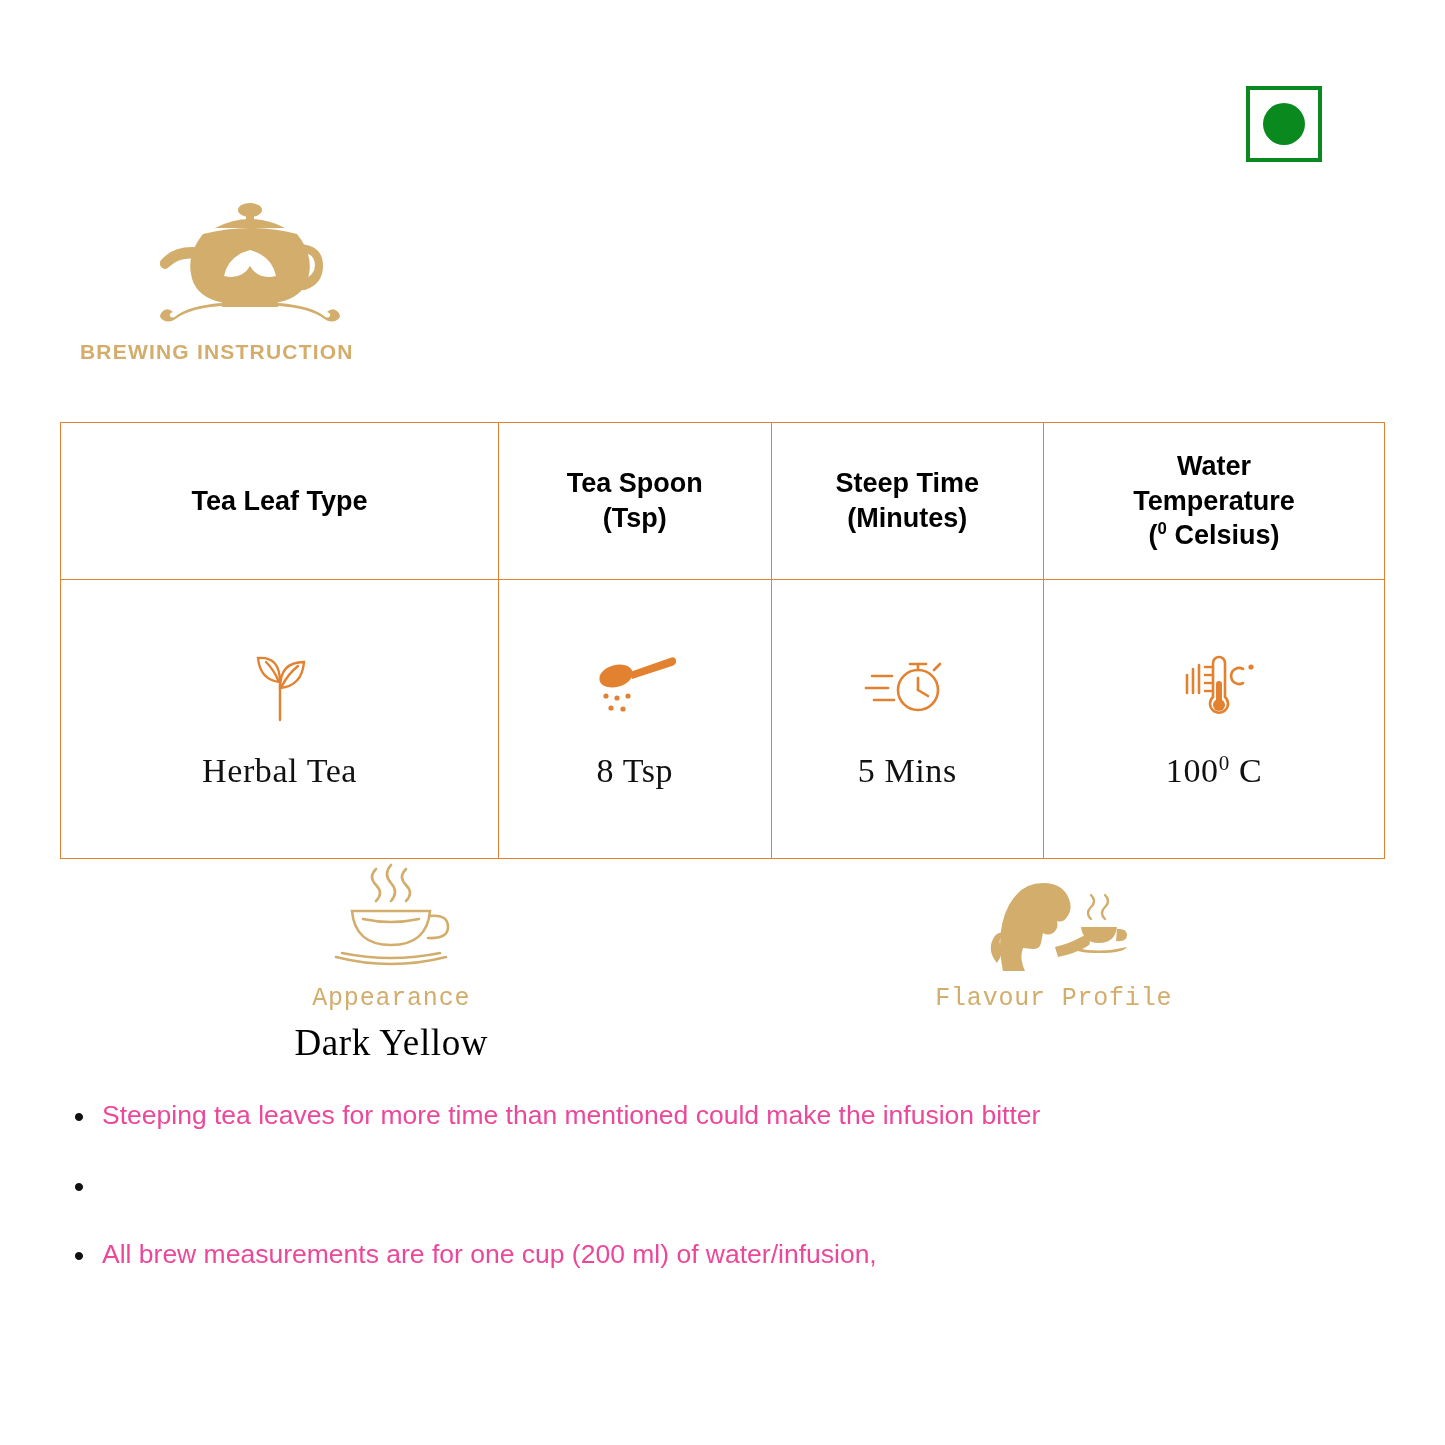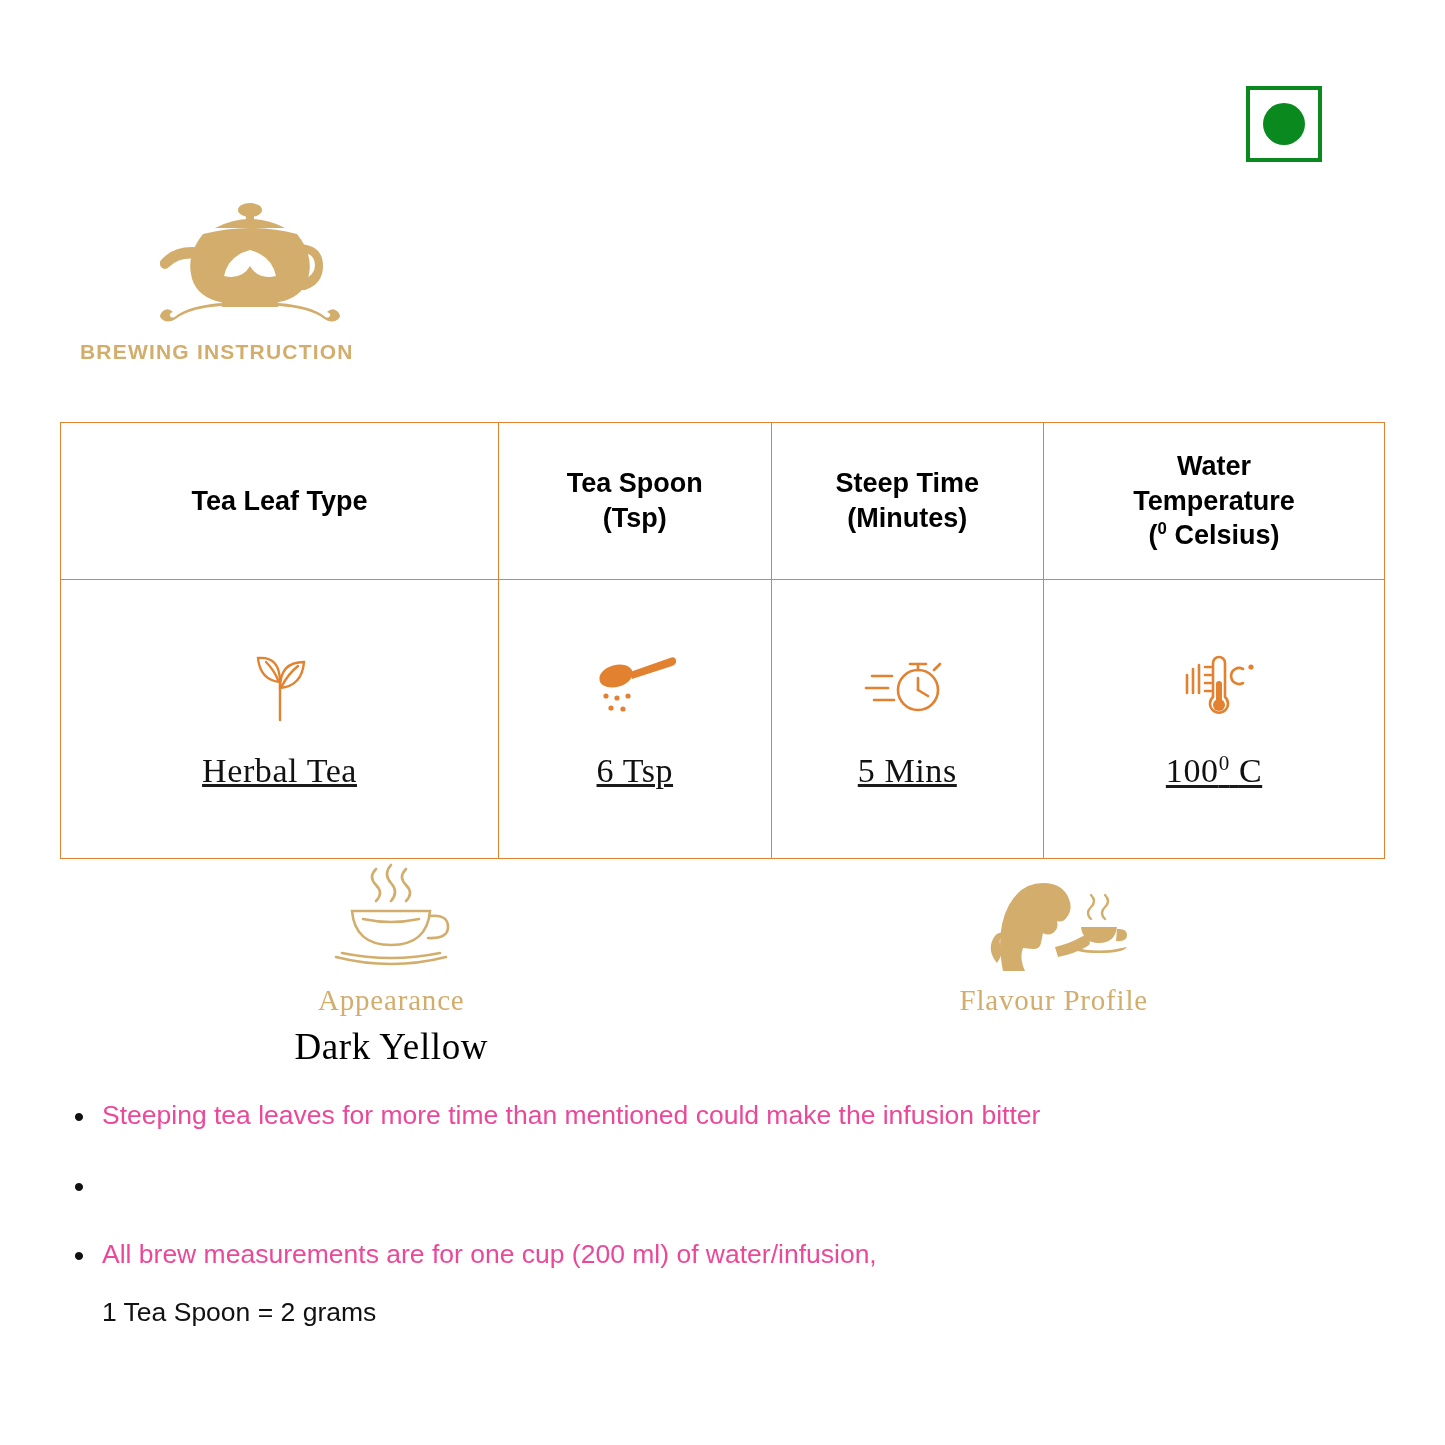--- a/index.html
+++ b/index.html
@@ -79,21 +79,20 @@
     font-size: 27px;
     font-weight: bold;
     color: #000000;
     line-height: 1.28;
     padding: 6px 10px;
     font-family: "Liberation Sans", sans-serif;
   }
   .brew-table tbody td {
     height: 258px;
     padding: 10px;
-    text-decoration: underline;
   }
   .col-a { width: 33.6%; }
   .col-b { width: 20.3%; }
   .col-c { width: 20.3%; border-radius: 32px; }
   .col-d { width: 25.8%; }
 
   .cell-inner {
     display: flex;
     flex-direction: column;
     align-items: center;
@@ -133,22 +132,22 @@
     align-items: center;
   }
   .pair-icon {
     height: 112px;
     display: flex;
     align-items: flex-end;
     justify-content: center;
   }
   .pair-caption {
     margin-top: 10px;
-    font-family: Liberation Serif, serif;
-    font-size: 29px;
+    font-family: Liberation Mono, monospace;
+    font-size: 25px;
     color: #d3ad6c;
     letter-spacing: 0.8px;
   }
   .pair-value {
     margin-top: 8px;
     font-family: "Liberation Serif", serif;
     font-size: 37px;
     color: #000000;
     letter-spacing: 0.6px;
     white-space: nowrap;
@@ -270,21 +269,21 @@
                 <ellipse cx="26" cy="30" rx="17" ry="11" transform="rotate(-16 26 30)"></ellipse>
                 <path d="M40 26 L80 12 q5 -2 6 2 q1 4 -4 6 L42 33 z"></path>
                 <circle cx="16" cy="50" r="2.6"></circle>
                 <circle cx="27" cy="52" r="2.6"></circle>
                 <circle cx="38" cy="50" r="2.6"></circle>
                 <circle cx="21" cy="62" r="2.6"></circle>
                 <circle cx="33" cy="63" r="2.6"></circle>
               </g>
             </svg>
           </div>
-          <div class="cell-label">6 Tsp</div>
+          <div class="cell-label">8 Tsp</div>
         </div>
       </td>
       <td>
         <div class="cell-inner">
           <div class="cell-icon">
             <svg width="90" height="80" viewBox="0 0 90 80" aria-hidden="true">
               <g stroke="#e2812f" fill="none" stroke-width="2.6" stroke-linecap="round">
                 <circle cx="56" cy="44" r="20"></circle>
                 <path d="M56 44 L56 32"></path>
                 <path d="M56 44 L66 50"></path>
@@ -376,14 +375,13 @@
     <div class="note-bullet">•</div>
     <div class="note-text">Steeping tea leaves for more time than mentioned could make the infusion bitter</div>
   </div>
   <div class="note-item">
     <div class="note-bullet">•</div>
   </div>
   <div class="note-item">
     <div class="note-bullet">•</div>
     <div class="note-text">All brew measurements are for one cup (200 ml) of water/infusion,</div>
   </div>
-  <div class="note-sub">1 Tea Spoon = 2 grams</div>
 </div>
 
 </body></html>

